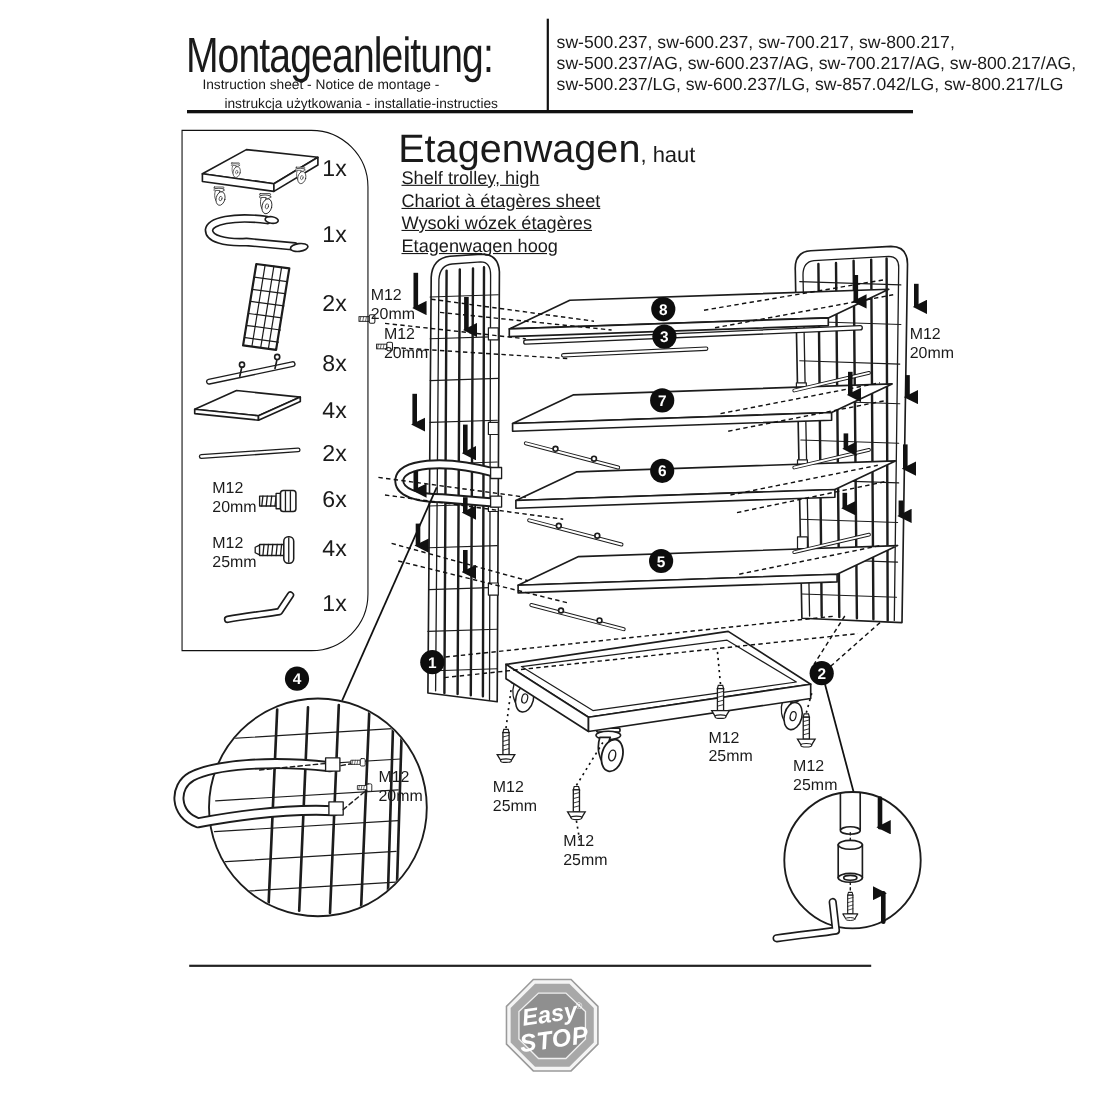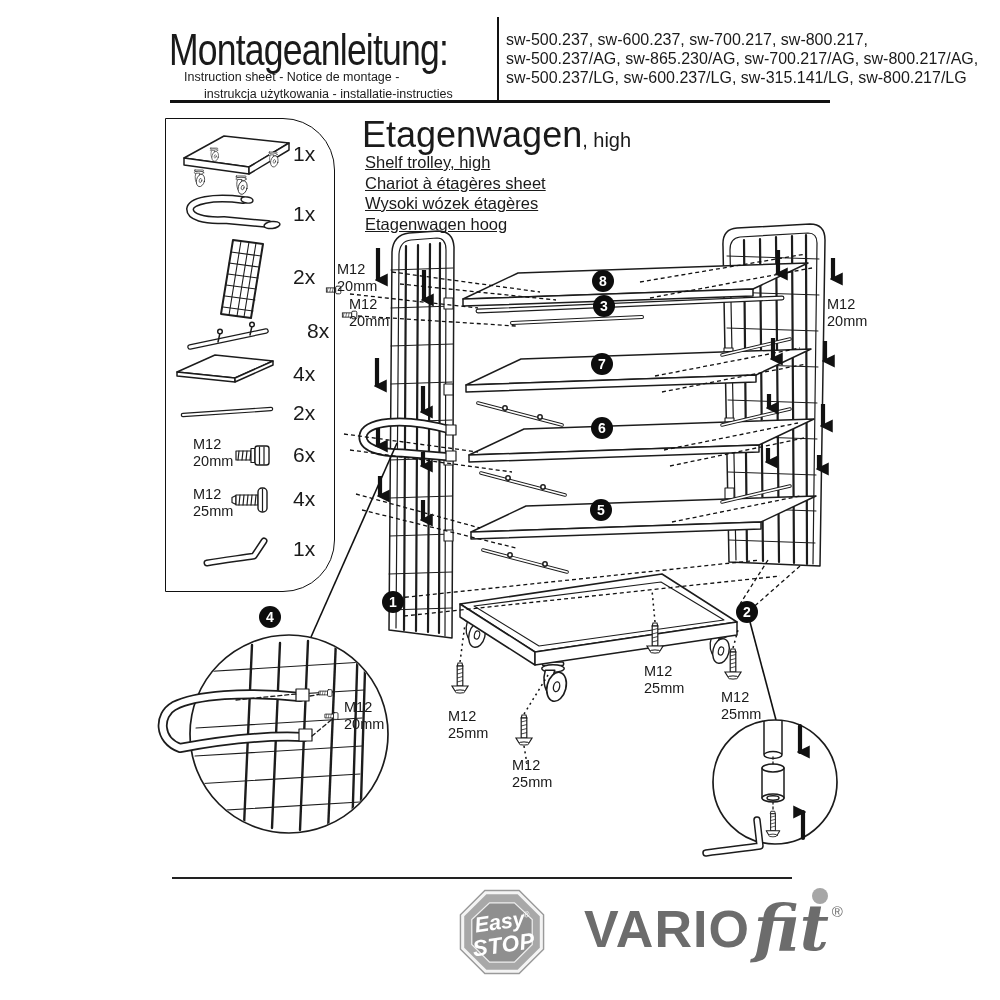--- a/index.html
+++ b/index.html
@@ -391,40 +391,40 @@
       <path d="M706 853 C726 850, 748 848, 760 846 L 757 820" stroke-width="4.5" stroke="#fff"></path>
     </g>
   </svg>
 
   <div class="abs h-title">Montageanleitung:</div>
   <div class="abs h-sub1">Instruction sheet - Notice de montage  -</div>
   <div class="abs h-sub2">instrukcja użytkowania - installatie-instructies</div>
   <div class="abs h-div"></div>
   <div class="abs h-skus">
     <div>sw-500.237, sw-600.237, sw-700.217, sw-800.217,</div>
-    <div>sw-500.237/AG, sw-865.230/AG, sw-700.217/AG, sw-800.217/AG,</div>
-    <div>sw-500.237/LG, sw-600.237/LG, sw-315.141/LG, sw-800.217/LG</div>
+    <div>sw-500.237/AG, sw-600.237/AG, sw-700.217/AG, sw-800.217/AG,</div>
+    <div>sw-500.237/LG, sw-600.237/LG, sw-857.042/LG, sw-800.217/LG</div>
   </div>
   <div class="abs h-rule"></div>
 
   <div class="abs p-name">
-    <span>Etagenwagen</span><span class="sfx">, high</span>
+    <span>Etagenwagen</span><span class="sfx">, haut</span>
   </div>
   <div class="abs p-tr">
     <div>Shelf trolley, high</div>
     <div>Chariot à étagères sheet</div>
     <div>Wysoki wózek étagères</div>
     <div>Etagenwagen hoog</div>
   </div>
 
   <div class="abs side-box"></div>
   <div class="qty" style="left:293px;top:142px">1x</div>
   <div class="qty" style="left:293px;top:202px">1x</div>
   <div class="qty" style="left:293px;top:265px">2x</div>
-  <div class="qty" style="left:307px;top:319px">8x</div>
+  <div class="qty" style="left:293px;top:319px">8x</div>
   <div class="qty" style="left:293px;top:362px">4x</div>
   <div class="qty" style="left:293px;top:401px">2x</div>
   <div class="qty" style="left:293px;top:443px">6x</div>
   <div class="qty" style="left:293px;top:487px">4x</div>
   <div class="qty" style="left:293px;top:537px">1x</div>
   <div class="lbl" style="left:193px;top:436px">M12</div>
   <div class="lbl" style="left:193px;top:453px">20mm</div>
   <div class="lbl" style="left:193px;top:486px">M12</div>
   <div class="lbl" style="left:193px;top:503px">25mm</div>
 
@@ -460,18 +460,14 @@
     <polygon points="86.7,63.8 62.8,87.7 29.2,87.7 5.3,63.8 5.3,30.2 29.2,6.3 62.8,6.3 86.7,30.2" fill="#f4f4f4" stroke="#9a9a9a" stroke-width="1.4"></polygon>
     <polygon points="83,62.3 61.3,84 30.7,84 9,62.3 9,31.7 30.7,10 61.3,10 83,31.7" fill="#a8a8a8"></polygon>
     <polygon points="75.6,59.2 58.2,76.6 33.8,76.6 16.4,59.2 16.4,34.8 33.8,18.4 58.2,18.4 75.6,34.8" fill="#8f8f8f" stroke="#efefef" stroke-width="1.2"></polygon>
     <g transform="rotate(-8 46 47)" fill="#ffffff" font-family="Liberation Sans, sans-serif" font-style="italic" text-anchor="middle">
       <text x="45" y="44" font-size="21" font-weight="bold">Easy</text>
       <text x="72" y="36" font-size="8">®</text>
       <text x="46" y="67" font-size="22" font-weight="bold" letter-spacing="0.5">STOP</text>
     </g>
   </svg>
 
-  <div class="abs vf">
-    <span class="w1">VARIO</span><span class="w2">fit</span><span class="reg">®</span>
-    <div class="dot"></div>
-  </div>
 
 </div>
 
 </body></html>

